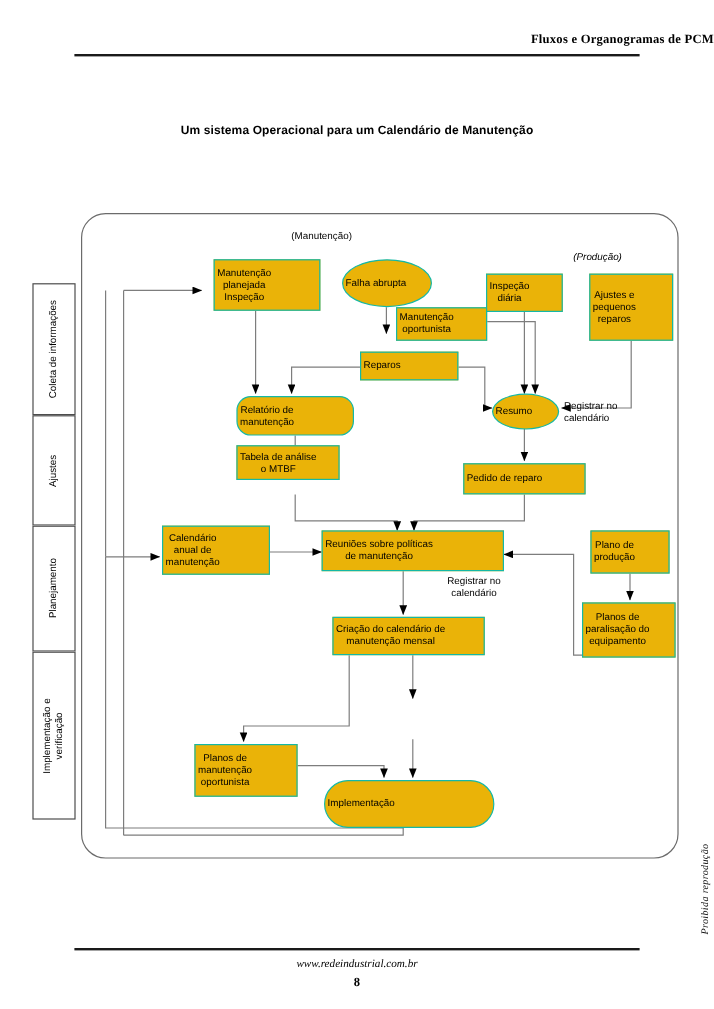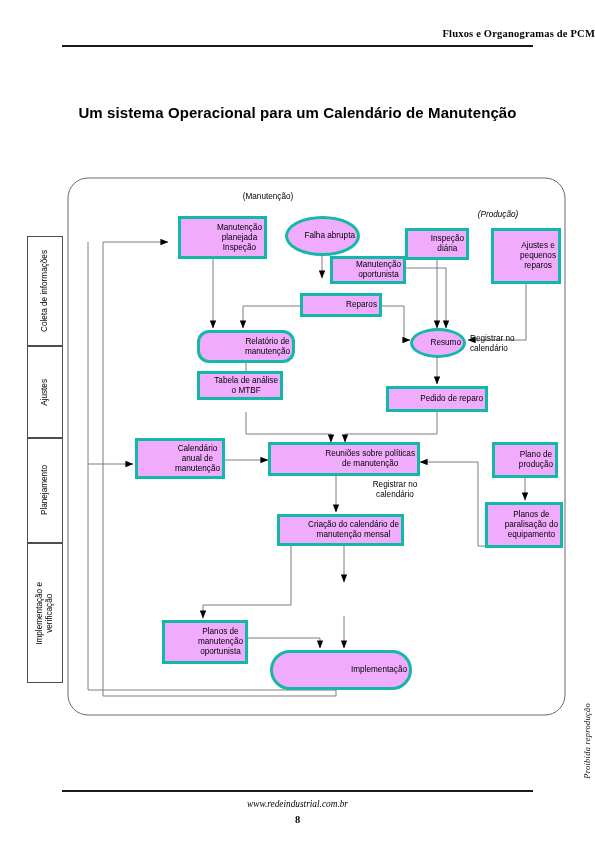--- a/index.html
+++ b/index.html
@@ -11,21 +11,21 @@
   
   .hdr-title{position:absolute;left:0;right:0;top:28px;text-align:right;
              font-family:"Liberation Serif","DejaVu Serif",serif;
              font-weight:bold;font-size:10.5px;letter-spacing:.2px;}
   .hdr-rule{position:absolute;left:62px;right:62px;top:45px;height:0;
             border-top:2.2px solid #1a1a1a;}
 
   .doc-title{position:absolute;left:0;right:0;top:66px;text-align:center;
              font-size:10.6px;font-weight:bold;color:#e8112d;letter-spacing:.15px;}
   .doc-sub{position:absolute;left:0;right:0;top:104px;text-align:center;
-           font-size:15px;font-weight:bold;letter-spacing:.1px;}
+           font-size:10px;font-weight:bold;letter-spacing:.1px;}
 
   
   .ftr-rule{position:absolute;left:62px;right:62px;bottom:49px;height:0;
             border-top:2.2px solid #1a1a1a;}
   .ftr-url{position:absolute;left:0;right:0;bottom:32px;text-align:center;
            font-family:"Liberation Serif","DejaVu Serif",serif;
            font-style:italic;font-size:9.3px;}
   .ftr-page{position:absolute;left:0;right:0;bottom:16px;text-align:center;
             font-family:"Liberation Serif","DejaVu Serif",serif;
             font-weight:bold;font-size:10.5px;}
@@ -34,22 +34,22 @@
              font-family:"Liberation Serif","DejaVu Serif",serif;
              font-style:italic;font-size:8.4px;color:#111;
              writing-mode:vertical-rl;transform:rotate(180deg);
              letter-spacing:.3px;}
 
   
   .canvas{position:absolute;left:0;top:150px;width:595px;height:600px;}
   .canvas svg{position:absolute;left:0;top:0;}
 
   
-  .nd{position:absolute;box-sizing:border-box;border:3px solid #14b8a6;
-      background:#f0abfc;display:flex;align-items:center;justify-content:flex-end;
+  .nd{position:absolute;box-sizing:border-box;border:1px solid #14b8a6;
+      background:#eab308;display:flex;align-items:center;justify-content:flex-start;
       text-align:center;font-size:8.2px;line-height:1.22;color:#000;padding:1px 2px;}
   .oval{border-radius:50%/50%;}
   .stadium{border-radius:26px;}
 
   
   .tx{position:absolute;font-size:8.2px;line-height:1.22;text-align:center;color:#000;}
 
   
   .band{position:absolute;box-sizing:border-box;border:1px solid #4d4d4d;
         background:#fff;display:flex;align-items:center;justify-content:center;}

